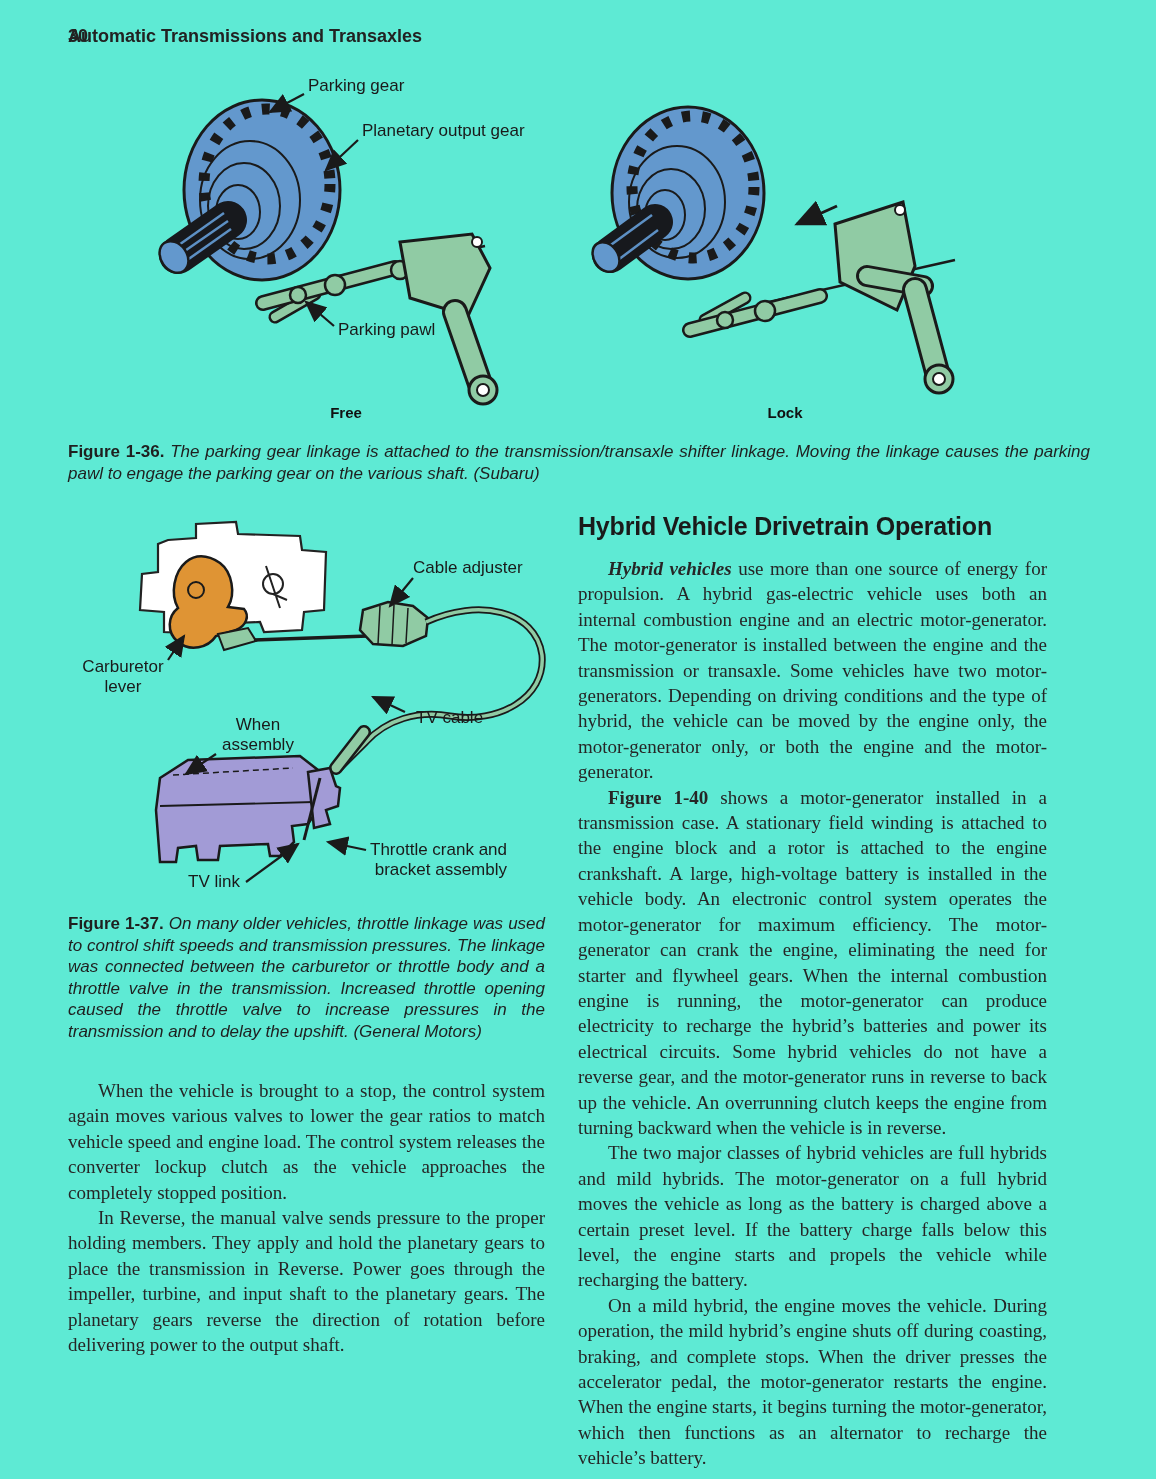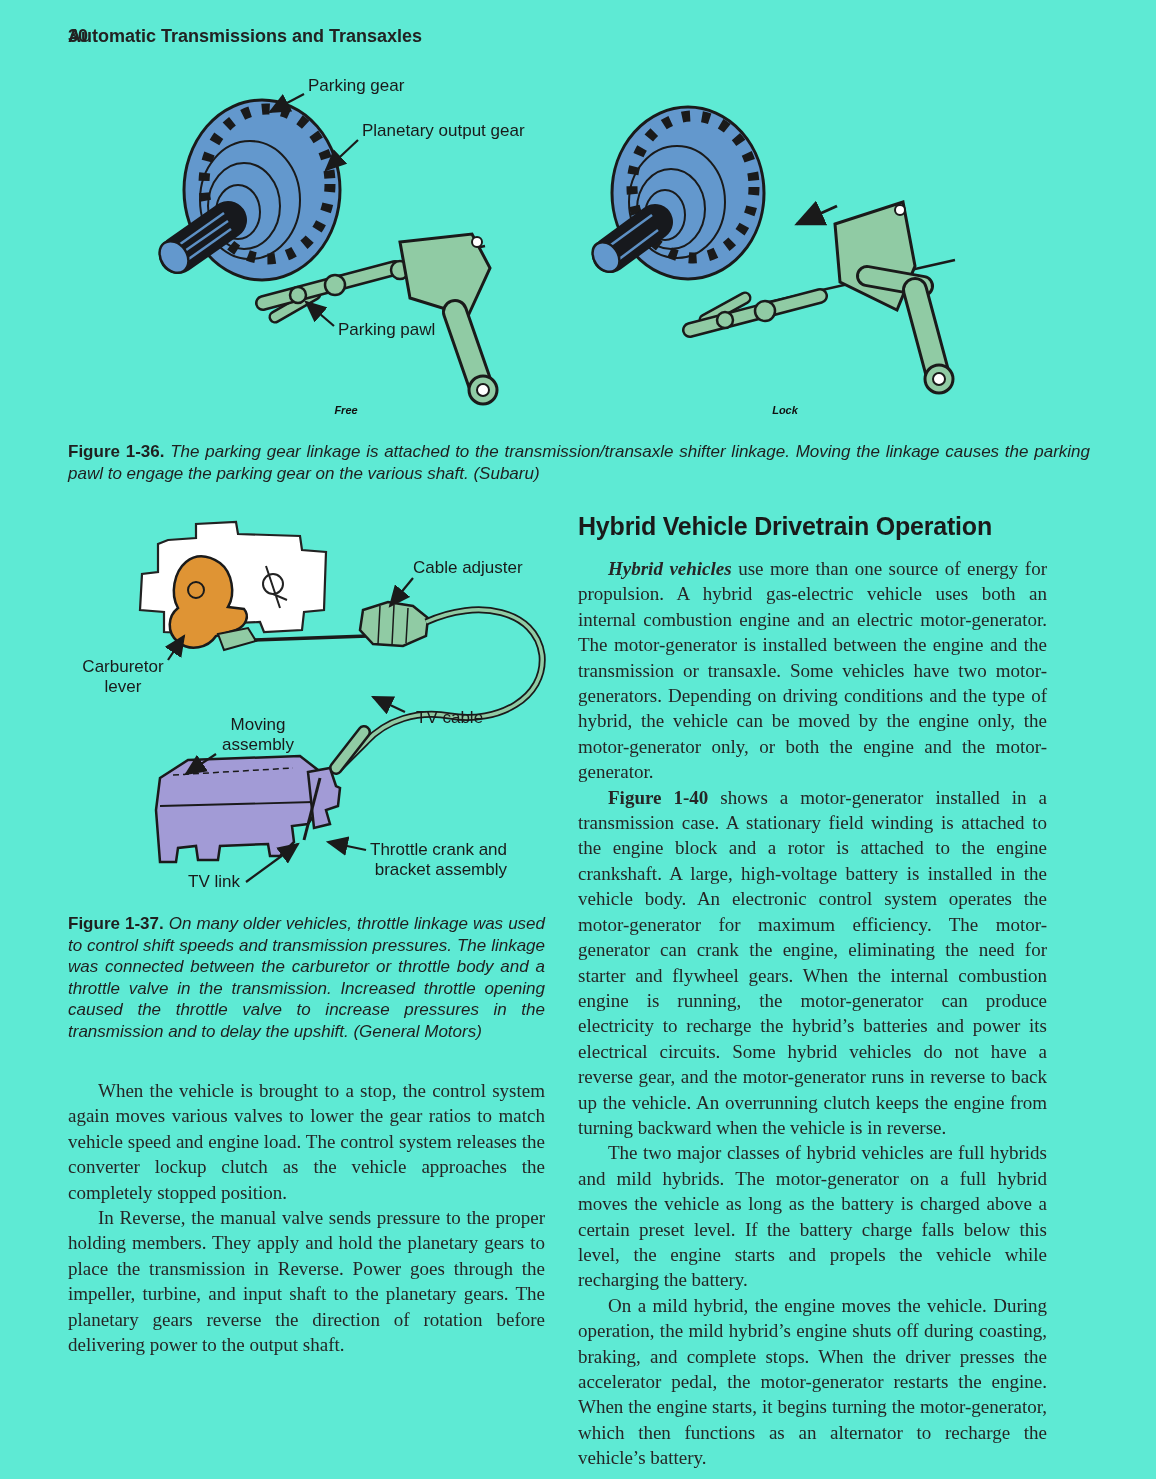--- a/index.html
+++ b/index.html
@@ -5,21 +5,21 @@
   html,body{margin:0;padding:0;background:#e8e8e8;}
   #page{position:relative;width:1156px;height:1479px;background:#5eead4;overflow:hidden;
         font-family:"Liberation Sans",sans-serif;color:#1a1a1a;}
   .hdr-num{position:absolute;left:68px;top:26px;font-size:18px;font-weight:bold;color:#222;}
   .hdr-title{position:absolute;left:68px;top:26px;width:960px;text-align:left;
              font-size:18px;font-weight:bold;color:#222;}
   .fig{position:absolute;}
   .fig svg{position:absolute;left:0;top:0;}
   .fig-label{position:absolute;font-size:17px;line-height:20px;color:#1a1a1a;white-space:pre-line;text-align:right;}
   .fig-label.center{text-align:center;}
-  .fig-state{position:absolute;font-size:11px;font-weight:bold;text-align:center;color:#111;font-style:italic;}
+  .fig-state{position:absolute;font-size:15px;font-weight:bold;text-align:center;color:#111;}
   .caption{position:absolute;font-size:17px;line-height:21.5px;color:#1f1f1f;
            font-style:italic;text-align:justify;}
   .caption b{font-style:normal;font-weight:bold;}
   .bodycol{position:absolute;font-family:"Liberation Serif",serif;font-size:19px;
            line-height:25.4px;color:#262626;text-align:justify;}
   .bodycol p{margin:0;text-indent:30px;}
   .col-heading{position:absolute;font-family:"Liberation Sans",sans-serif;font-size:25px;
                font-weight:bold;color:#1a1a1a;letter-spacing:-0.2px;}
   .lead-bi{font-weight:bold;font-style:italic;margin-top:40px;}
   .lead-b{font-weight:bold;}
@@ -185,21 +185,21 @@
       <line class="ldr" x1="100" y1="150" x2="116" y2="126" marker-end="url(#m3)"></line>
       <line class="ldr" x1="337" y1="202" x2="305" y2="187" marker-end="url(#m3)"></line>
       <line class="ldr" x1="148" y1="244" x2="118" y2="264" marker-end="url(#m3)"></line>
       <line class="ldr" x1="298" y1="340" x2="260" y2="332" marker-end="url(#m3)"></line>
       <line class="ldr" x1="178" y1="372" x2="230" y2="334" marker-end="url(#m3)"></line>
     </svg>
     <div class="fig-label" style="left:345px;top:48px;">Cable adjuster</div>
     <div class="fig-label center" style="left:5px;top:147px;width:100px;">Carburetor
 lever</div>
     <div class="fig-label" style="left:348px;top:198px;">TV cable</div>
-    <div class="fig-label center" style="left:135px;top:205px;width:110px;">Moving
+    <div class="fig-label center" style="left:135px;top:205px;width:110px;">When
 assembly</div>
     <div class="fig-label" style="left:302px;top:330px;">Throttle crank and
 bracket assembly</div>
     <div class="fig-label" style="left:120px;top:362px;">TV link</div>
   </div>
 
   <div class="caption" style="left:68px;top:913px;width:477px;">
     <b>Figure 1-37.</b><span> On many older vehicles, throttle linkage was used to control shift speeds and transmission pressures. The linkage was connected between the carburetor or throttle body and a throttle valve in the transmission. Increased throttle opening caused the throttle valve to increase pressures in the transmission and to delay the upshift. (General Motors)</span>
   </div>
 

